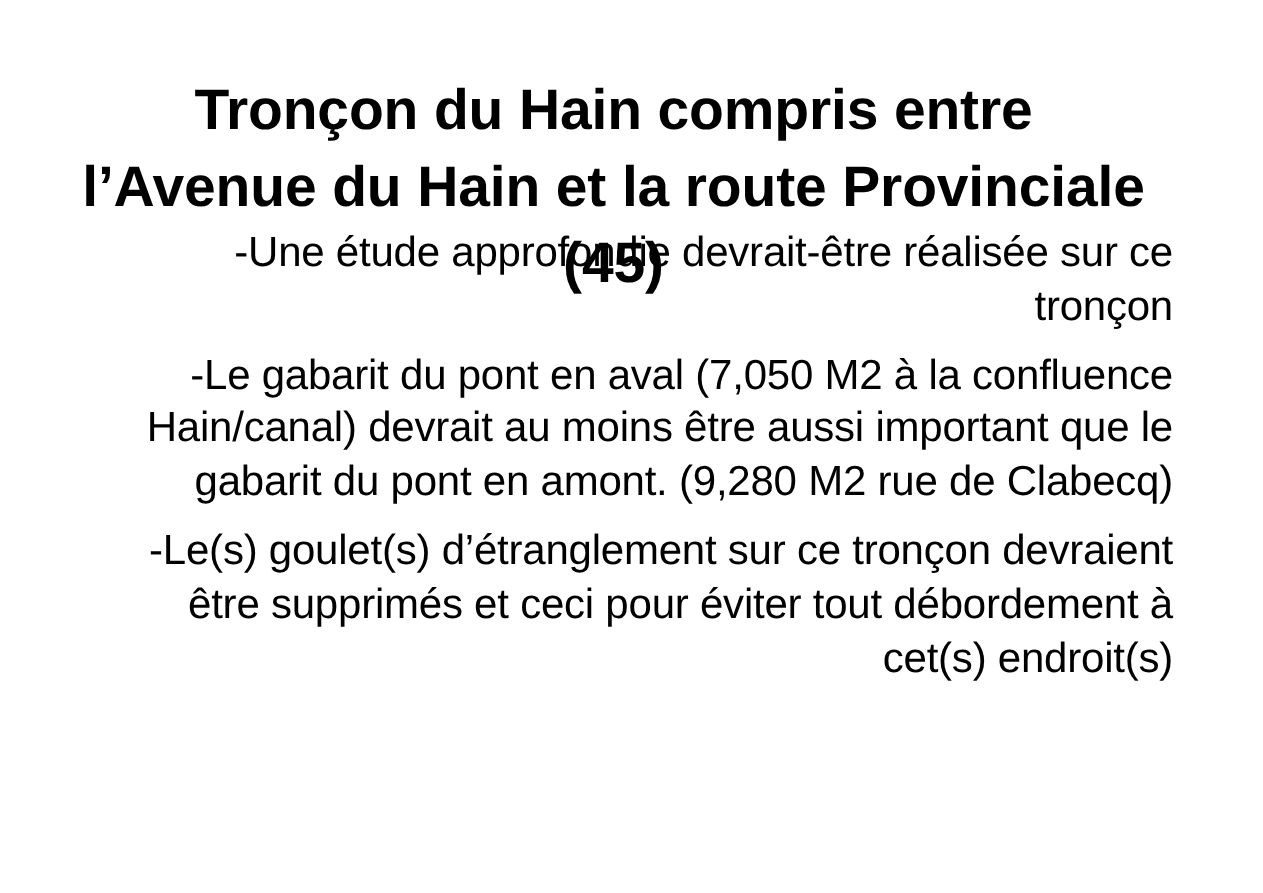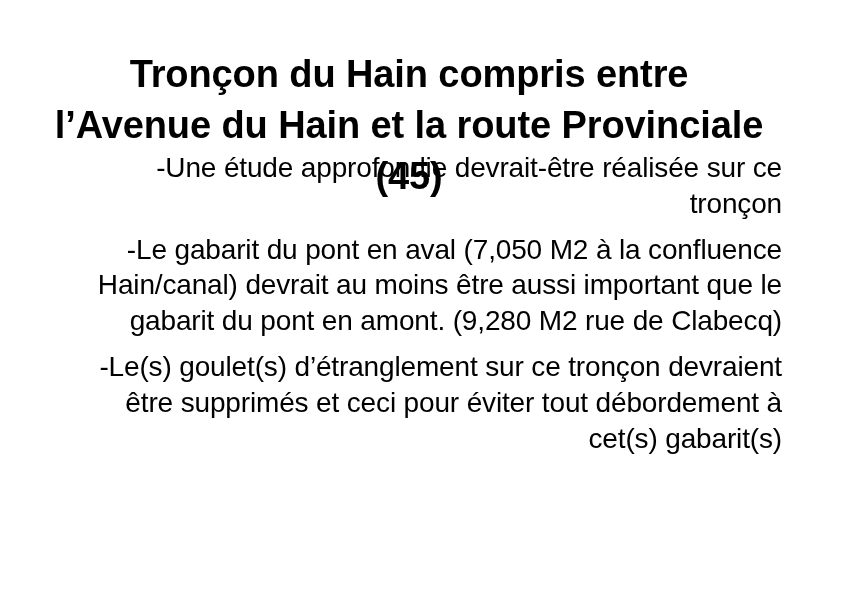--- a/index.html
+++ b/index.html
@@ -51,16 +51,16 @@
 </head>
 <body>
 
 <div class="slide">
 
   <h1 class="slide-title">Tronçon du Hain compris entre l’Avenue du Hain et la route Provinciale (45)</h1>
 
   <div class="body-block">
     <p class="bullet">-Une étude approfondie devrait-être réalisée sur ce tronçon</p>
     <p class="bullet">-Le gabarit du pont en aval (7,050 M2 à la confluence Hain/canal) devrait au moins être aussi important que le gabarit du pont en amont. (9,280 M2 rue de Clabecq)</p>
-    <p class="bullet">-Le(s) goulet(s) d’étranglement sur ce tronçon devraient être supprimés et ceci pour éviter tout débordement à cet(s) gabarit(s)</p>
+    <p class="bullet">-Le(s) goulet(s) d’étranglement sur ce tronçon devraient être supprimés et ceci pour éviter tout débordement à cet(s) endroit(s)</p>
   </div>
 
 </div>
 
 </body></html>

